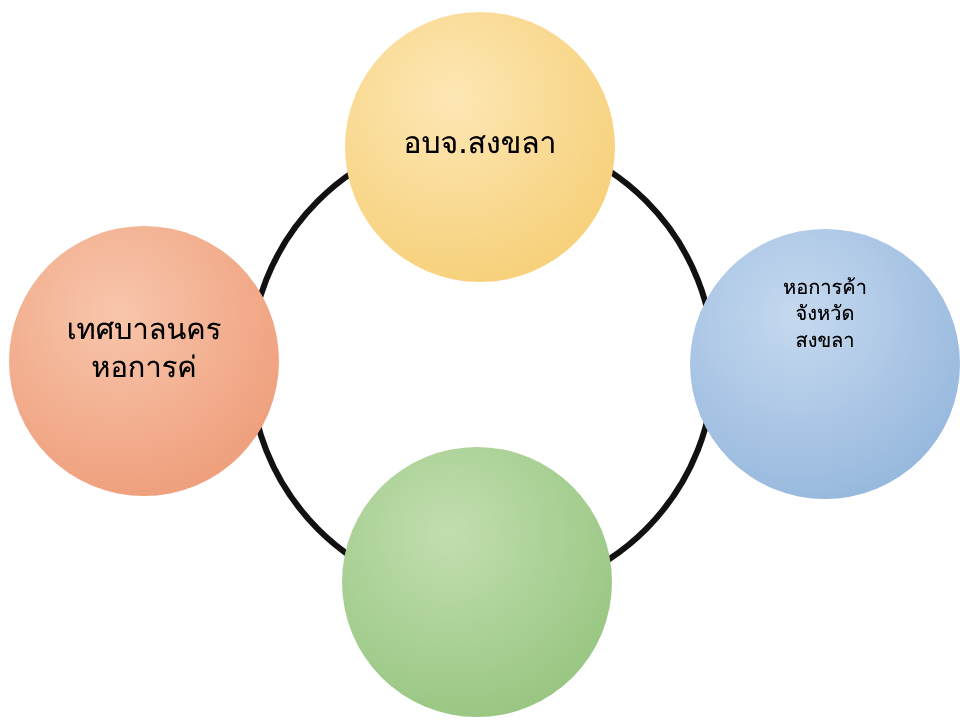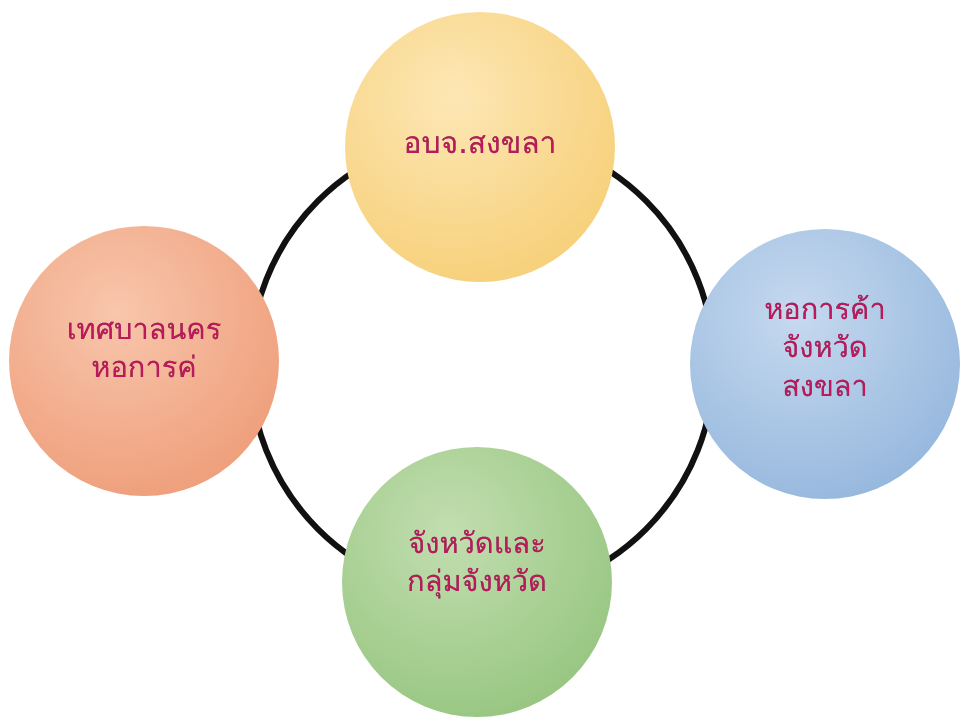--- a/index.html
+++ b/index.html
@@ -21,38 +21,38 @@
   }
   #cycle-svg {
     position: absolute;
     top: 0;
     left: 0;
     width: 960px;
     height: 721px;
   }
   .node-label {
     position: absolute;
-    color: #be185d;
+    color: #000000;
     text-align: center;
     line-height: 1.32;
     font-weight: 400;
     white-space: pre-line;
     pointer-events: none;
     font-family: "DejaVu Sans", "Liberation Sans", sans-serif;
     text-shadow: 0 0 0.5px rgba(0,0,0,0.55);
   }
   .lbl-top {
     left: 0; width: 960px;
     top: 123px;
     font-size: 30px;
   }
   .lbl-right {
     left: 690px; width: 270px;
-    top: 290px;
-    font-size: 29px;
+    top: 274px;
+    font-size: 20px;
   }
   .lbl-bottom {
     left: 343px; width: 268px;
     top: 524px;
     font-size: 29px;
   }
   .lbl-left {
     left: 10px; width: 268px;
     top: 310px;
     font-size: 29px;
@@ -93,19 +93,17 @@
 
     <circle id="node-circle-left" fill="url(#grad-left)" cx="144" cy="361" r="135"></circle>
   </svg>
 
   <div class="node-label lbl-top">อบจ.สงขลา</div>
 
   <div class="node-label lbl-right">หอการค้า
 จังหวัด
 สงขลา</div>
 
-  <div class="node-label lbl-bottom">จังหวัดและ
-กลุ่มจังหวัด</div>
 
   <div class="node-label lbl-left">เทศบาลนคร
 หอการค่</div>
 
 </div>
 
 </body></html>

